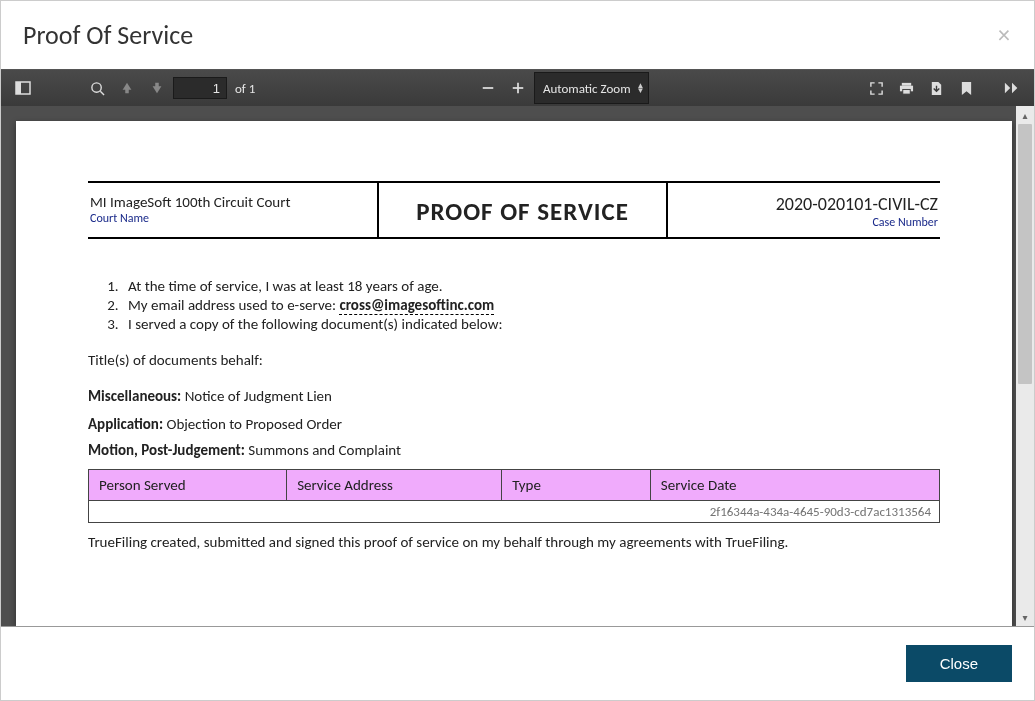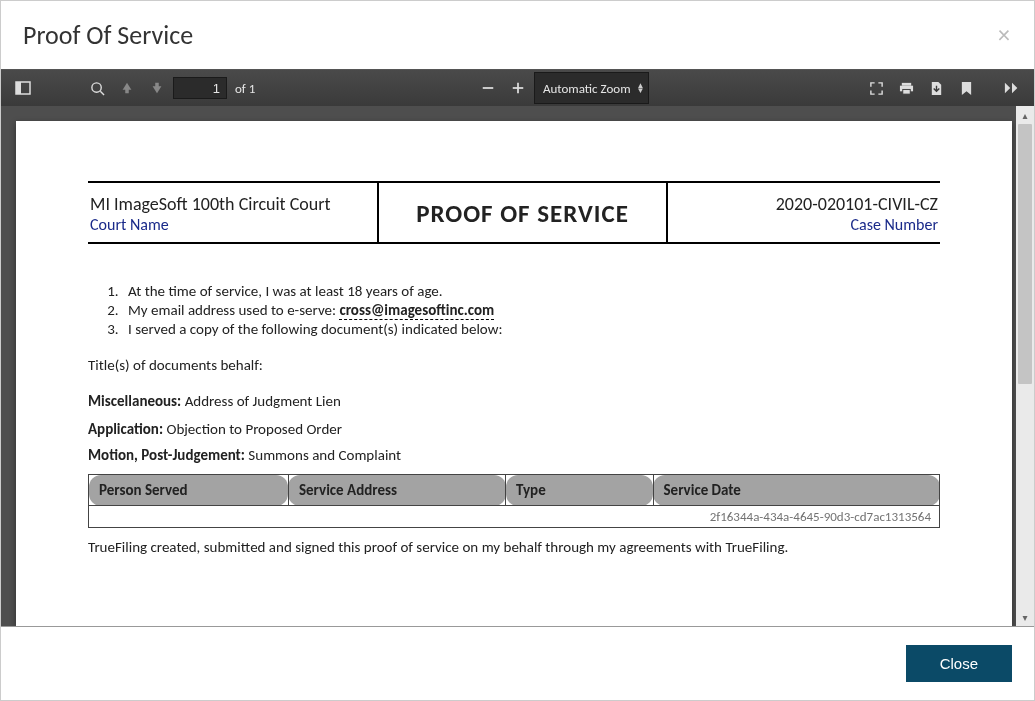--- a/index.html
+++ b/index.html
@@ -44,33 +44,33 @@
   .scroll-arrow { width:14px; height:14px; display:flex; align-items:center; justify-content:center; color:#666; font-size:10px; cursor:pointer;}
   .scroll-thumb { background:#c4c4c4; width:14px; height:260px; margin-top:2px; border-radius:1px;}
   .page {
     background:#fff; margin:15px 22px 15px 15px; height: calc(100% - 15px); padding: 60px 72px 30px 72px;
     box-shadow: 0 2px 6px rgba(0,0,0,0.4);
     font-size: 15px; color:#222;
   }
   .hdr-table { width:100%; border-collapse:collapse; }
   .hdr-table td { border-top:2px solid #000; border-bottom:2px solid #000; padding:10px 2px 8px 2px; vertical-align:top;}
   .hdr-table .mid { border-left:2px solid #000; border-right:2px solid #000; text-align:center; vertical-align:middle;}
-  .court-name { font-size:18px; color:#222; }
-  .small-blue { color:#1a2a8a; font-size:16px; }
+  .court-name { font-size:15px; color:#222; }
+  .small-blue { color:#1a2a8a; font-size:12px; }
   .pos-title { font-size:25px; font-weight:700; letter-spacing:1px; }
   .case-no { font-size:18px; text-align:right;}
   .case-no .small-blue{ display:block; text-align:right;}
   .statements { margin-top:38px; padding-left:34px;}
   .statements li { padding-left:6px; margin-bottom:1px; font-size:15px;}
   .label { font-weight:700; }
   .statements .email { font-weight:700; border-bottom:1px dashed #000; padding-bottom:0px;}
   .block { margin-top:18px; }
   .svc-table { width:100%; border-collapse:collapse; margin-top:10px;}
   .svc-table th, .svc-table td { border:1px solid #444; padding:6px 10px; font-size:15px; text-align:left;}
-  .svc-table th { background:#a3a3a3; font-weight:700;border-radius:12px;}
+  .svc-table th { background:#f0abfc; font-weight:400;}
   .svc-table .ref { text-align:right; color:#737373; font-size:13px; padding:3px 8px;}
   .footer-note { margin-top:10px; max-width:90%;}
   .modal-footer { padding: 18px 22px; display:flex; justify-content:flex-end;}
   .close-btn {
     background:#0b4a67; color:#fff; border:none; padding:10px 34px; font-size:15px; cursor:pointer;
   }
 </style>
 </head>
 <body>
 
@@ -191,21 +191,21 @@
 
         <ol class="statements">
           <li><span>At the time of service, I was at least 18 years of age.</span></li>
           <li><span>My email address used to e-serve:</span> <span class="email">cross@imagesoftinc.com</span></li>
           <li><span>I served a copy of the following document(s) indicated below:</span></li>
         </ol>
 
         <div class="block">Title(s) of documents behalf:</div>
 
         <div class="block">
-          <div style="margin-bottom:10px"><span class="label">Miscellaneous:</span> <span>Address of Judgment Lien</span></div>
+          <div style="margin-bottom:10px"><span class="label">Miscellaneous:</span> <span>Notice of Judgment Lien</span></div>
           <div style="margin-bottom:8px"><span class="label">Application:</span> <span>Objection to Proposed Order</span></div>
           <div><span class="label">Motion, Post-Judgement:</span> <span>Summons and Complaint</span></div>
         </div>
 
         <table class="svc-table">
           <tbody>
               <tr>
             <th>Person Served</th>
             <th>Service Address</th>
             <th>Type</th>

